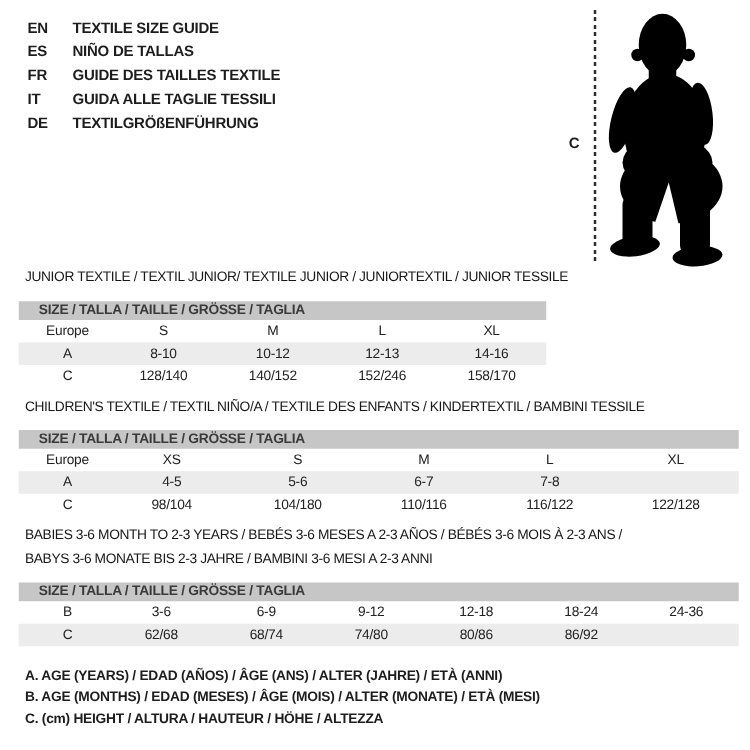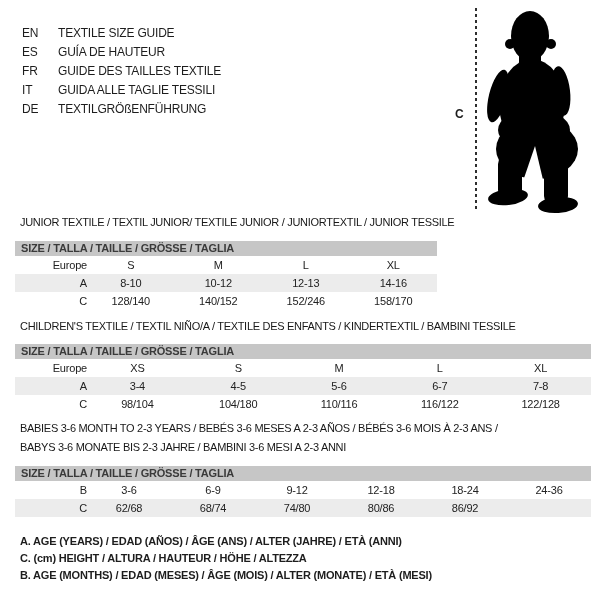--- a/index.html
+++ b/index.html
@@ -3,59 +3,59 @@
 <meta charset="utf-8">
 <style>
   html,body{margin:0;padding:0;}
   body{
     width:600px;height:600px;position:relative;background:#ffffff;
     font-family:"Liberation Sans","DejaVu Sans",sans-serif;
     color:#1d1d1d;overflow:hidden;
     -webkit-font-smoothing:antialiased;
   }
   
-  .lang-list{position:absolute;left:22px;top:24px;font-size:12px;font-weight:normal;letter-spacing:-0.2px;}
+  .lang-list{position:absolute;left:22px;top:13px;font-size:12px;font-weight:bold;letter-spacing:-0.2px;}
   .lang-row{display:flex;line-height:19px;}
   .lang-code{width:36px;flex:0 0 36px;}
   
   .measure-line{
     position:absolute;left:475px;top:8px;height:204px;width:2px;
     background:repeating-linear-gradient(to bottom,#2e2e2e 0 3px,transparent 3px 6px);
   }
   .measure-label{position:absolute;left:455px;top:107px;font-size:12px;font-weight:bold;}
   .baby-svg{position:absolute;left:484px;top:4px;}
   
   .sec-title{position:absolute;left:20px;font-size:11px;font-weight:normal;letter-spacing:-0.3px;line-height:19px;white-space:nowrap;color:#181818;}
   
   .size-table{position:absolute;left:15px;font-size:11px;letter-spacing:-0.2px;}
   .t-junior{top:241px;width:422px;}
   .t-children{top:344px;width:576px;}
   .t-babies{top:466px;width:576px;}
-  .size-bar{height:15px;line-height:15px;background:#c6c6c6;padding-left:6px;font-weight:bold;color:#3a3a3a;}
+  .size-bar{height:15px;line-height:15px;background:#c6c6c6;padding-left:16px;font-weight:bold;color:#3a3a3a;}
   .trow{display:grid;height:18px;line-height:18px;color:#222;}
   .t-junior .trow{grid-template-columns:72px repeat(4,1fr);}
   .t-children .trow{grid-template-columns:72px repeat(5,1fr);}
   .t-babies .trow{grid-template-columns:72px repeat(6,1fr);}
   .trow.shaded{background:#ececec;}
-  .tlabel{padding-left:6px;text-align:right;}
+  .tlabel{padding-left:6px;text-align:center;}
   .tcell{text-align:center;}
   
   .notes{position:absolute;left:20px;top:533px;font-size:11px;font-weight:bold;letter-spacing:-0.2px;line-height:17px;}
 </style>
 </head>
 <body>
 
 <div class="lang-list">
   <div class="lang-row">
     <span class="lang-code">EN</span>
     <span>TEXTILE SIZE GUIDE</span>
   </div>
   <div class="lang-row">
     <span class="lang-code">ES</span>
-    <span>GUÍA DE HAUTEUR</span>
+    <span>NIÑO DE TALLAS</span>
   </div>
   <div class="lang-row">
     <span class="lang-code">FR</span>
     <span>GUIDE DES TAILLES TEXTILE</span>
   </div>
   <div class="lang-row">
     <span class="lang-code">IT</span>
     <span>GUIDA ALLE TAGLIE TESSILI</span>
   </div>
   <div class="lang-row">
@@ -129,21 +129,20 @@
   <div class="trow">
     <span class="tlabel">Europe</span>
     <span class="tcell">XS</span>
     <span class="tcell">S</span>
     <span class="tcell">M</span>
     <span class="tcell">L</span>
     <span class="tcell">XL</span>
   </div>
   <div class="trow shaded">
     <span class="tlabel">A</span>
-    <span class="tcell">3-4</span>
     <span class="tcell">4-5</span>
     <span class="tcell">5-6</span>
     <span class="tcell">6-7</span>
     <span class="tcell">7-8</span>
   </div>
   <div class="trow">
     <span class="tlabel">C</span>
     <span class="tcell">98/104</span>
     <span class="tcell">104/180</span>
     <span class="tcell">110/116</span>
@@ -172,15 +171,15 @@
     <span class="tcell">62/68</span>
     <span class="tcell">68/74</span>
     <span class="tcell">74/80</span>
     <span class="tcell">80/86</span>
     <span class="tcell">86/92</span>
   </div>
 </div>
 
 <div class="notes">
   <div>A. AGE (YEARS) / EDAD (AÑOS) / ÂGE (ANS) / ALTER (JAHRE) / ETÀ (ANNI)</div>
+  <div>B. AGE (MONTHS) / EDAD (MESES) / ÂGE (MOIS) / ALTER (MONATE) / ETÀ (MESI)</div>
   <div>C. (cm) HEIGHT / ALTURA / HAUTEUR / HÖHE / ALTEZZA</div>
-  <div>B. AGE (MONTHS) / EDAD (MESES) / ÂGE (MOIS) / ALTER (MONATE) / ETÀ (MESI)</div>
 </div>
 
 </body></html>

